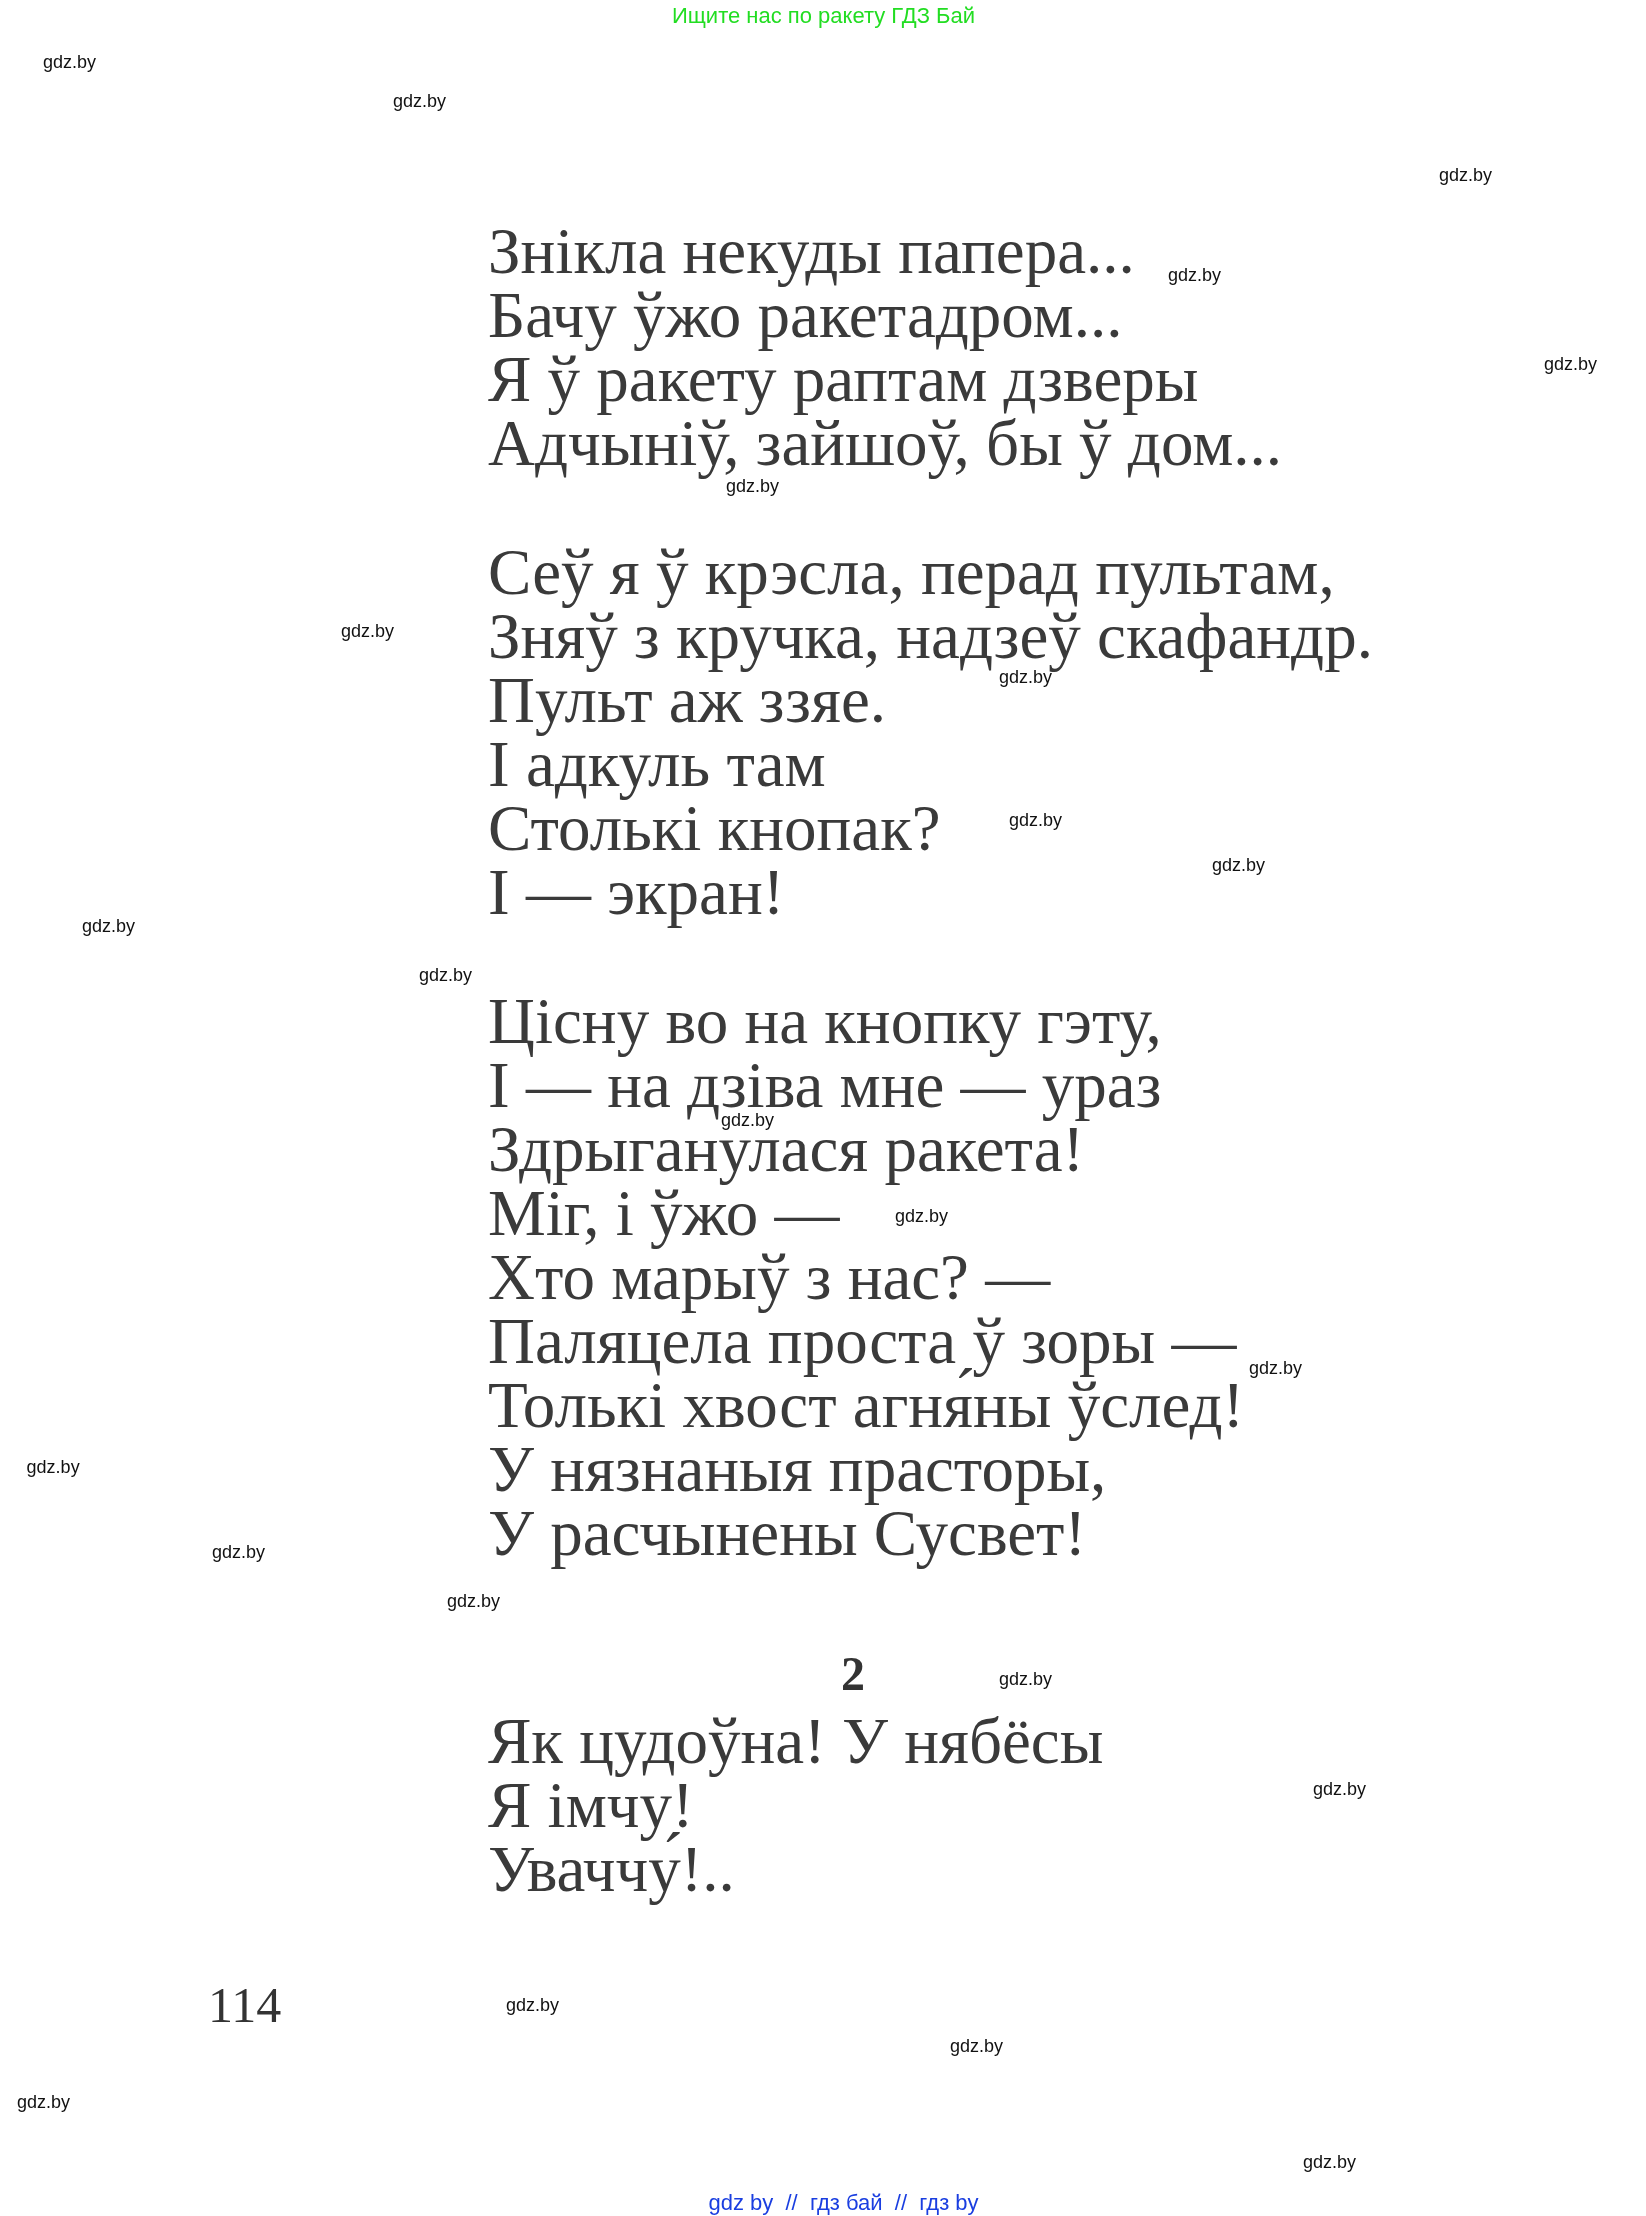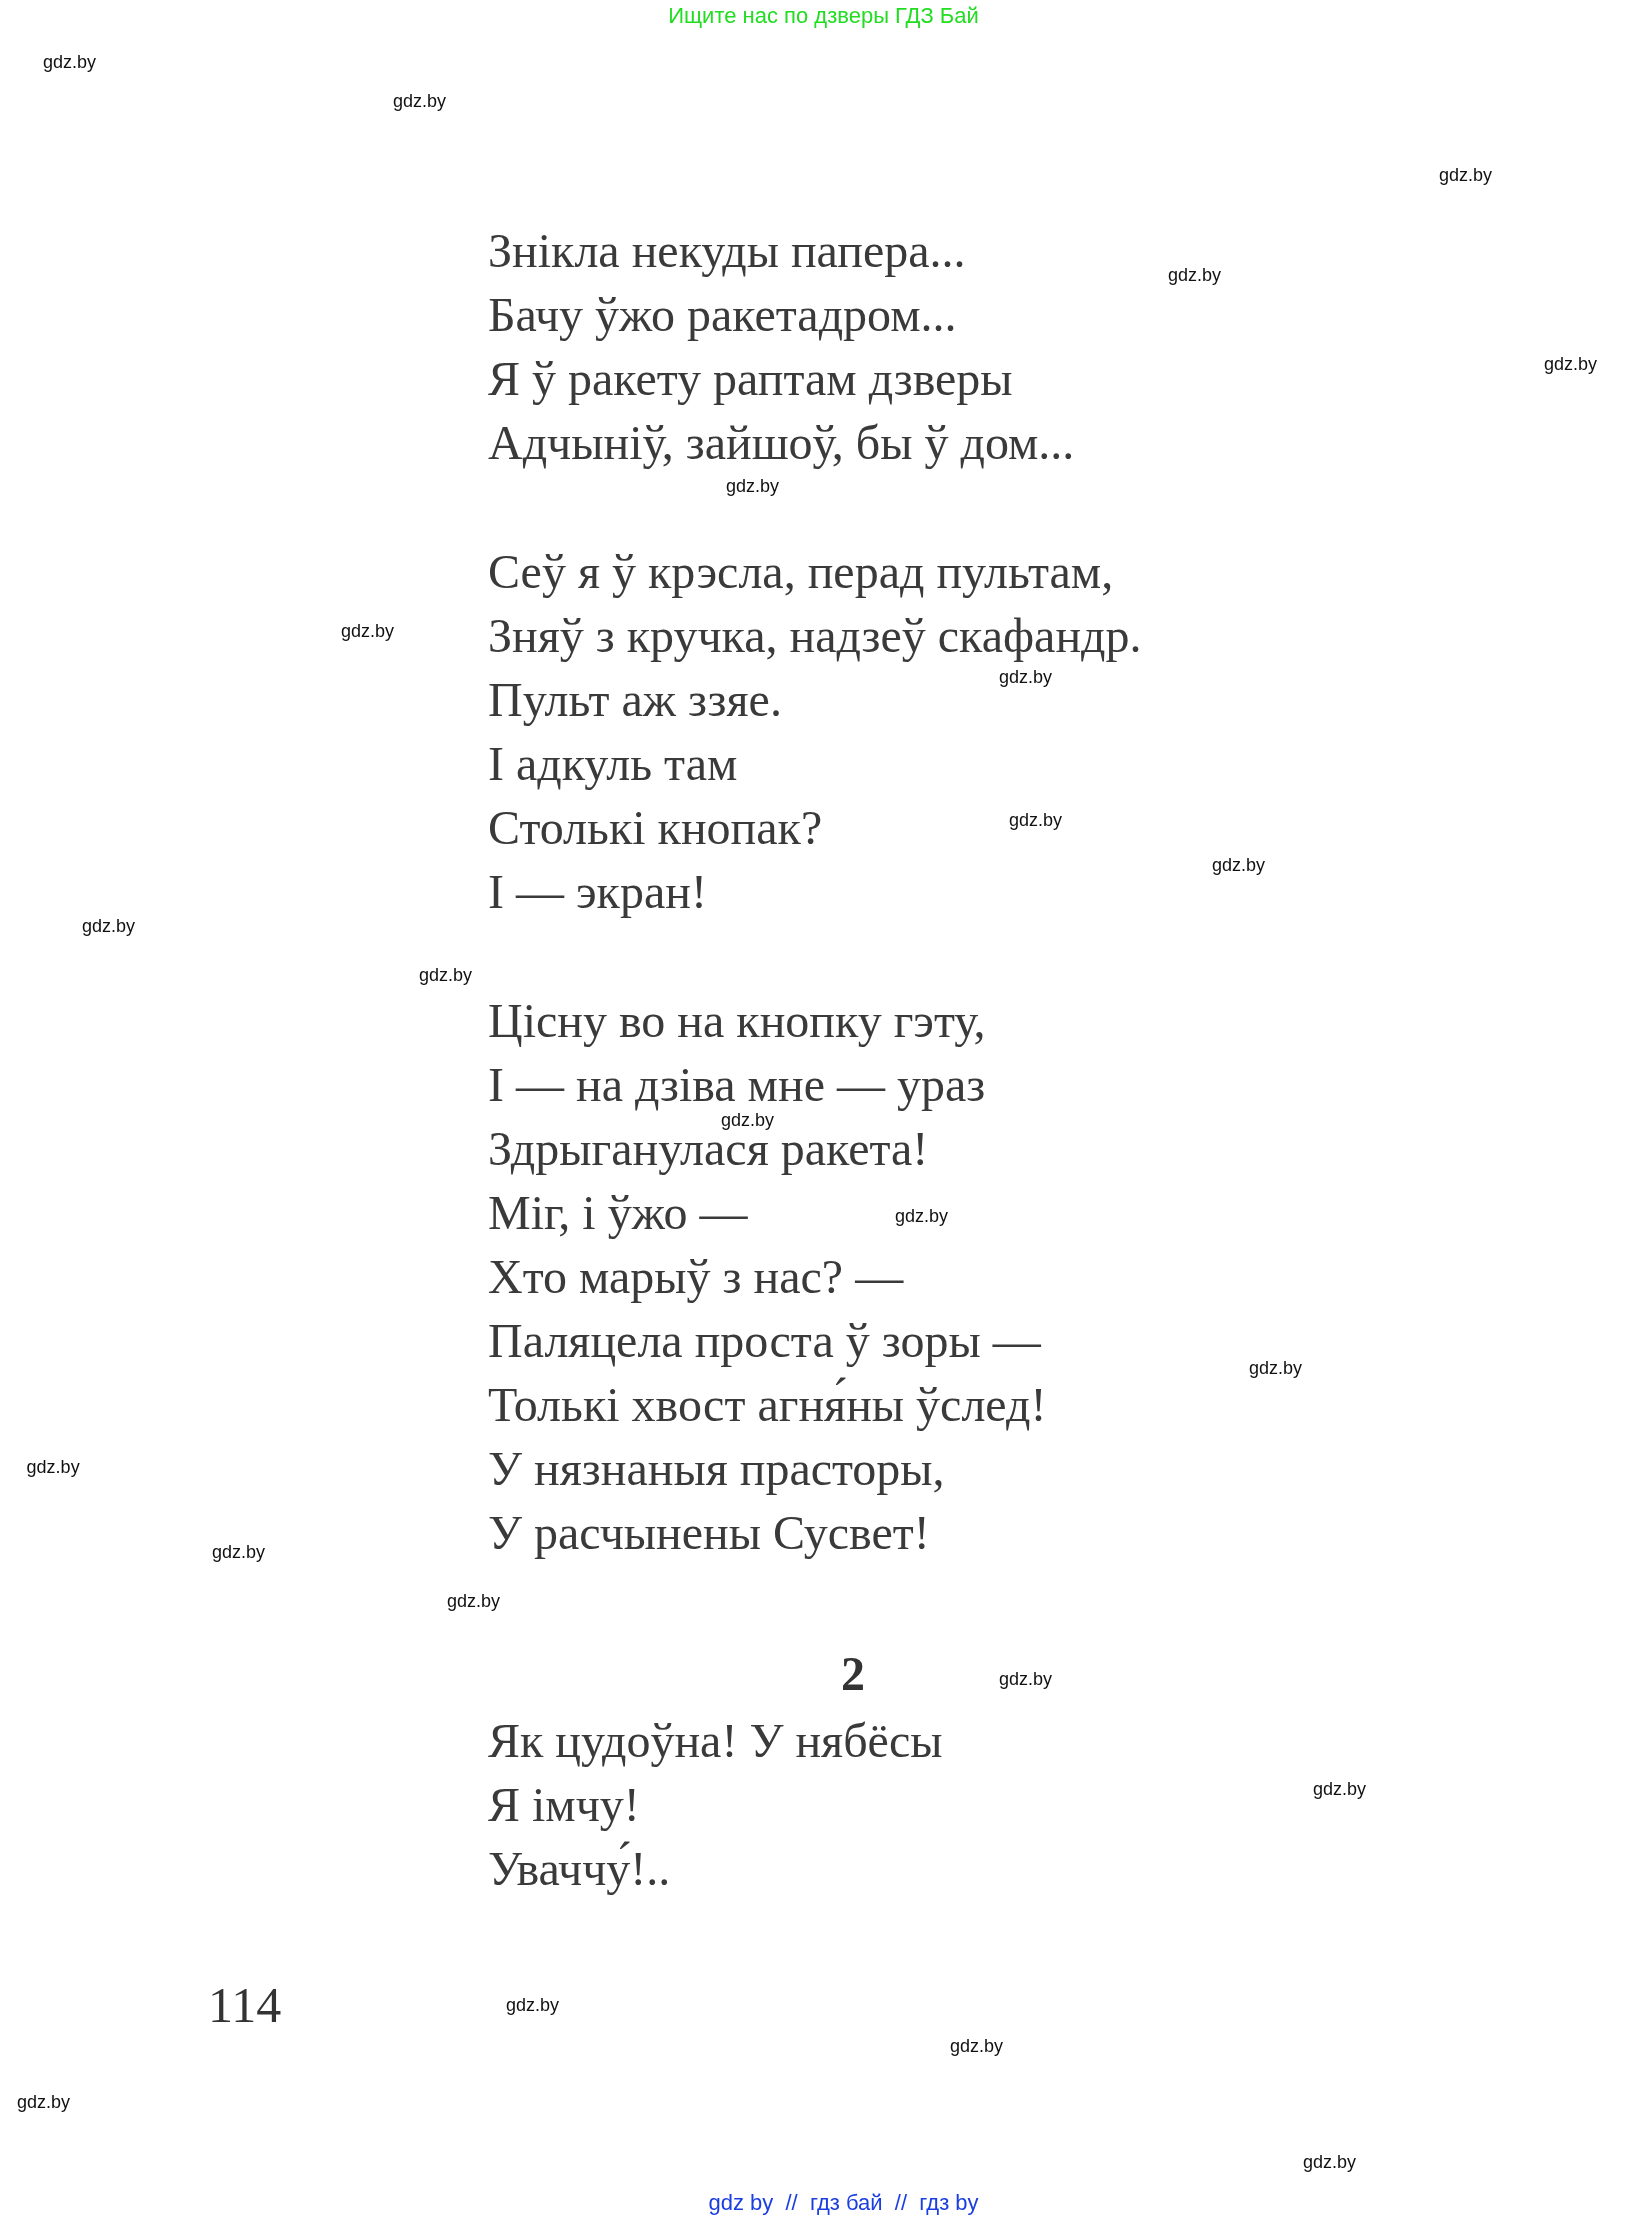--- a/index.html
+++ b/index.html
@@ -10,42 +10,42 @@
   .top-banner {
     position: absolute; left: 0; top: 3.2px; width: 1647px; text-align: center;
     font-family: "Liberation Sans", sans-serif; font-size: 22px; color: #22dd22;
   }
   .wm {
     position: absolute; font-family: "Liberation Sans", sans-serif;
     font-size: 18px; color: #111111; white-space: nowrap; line-height: 1;
   }
   .poem {
     position: absolute; left: 488px; font-family: "Liberation Serif", "DejaVu Serif", serif;
-    font-size: 48px; color: #3a3a3a; line-height: 64px; white-space: nowrap;
+    font-size: 65px; color: #3a3a3a; line-height: 64px; white-space: nowrap;
   }
   .poem div { height: 64px; }
   .section-num {
     position: absolute; left: 841px; top: 1646px; font-family: "Liberation Serif", serif;
     font-size: 48px; font-weight: bold; color: #333333;
   }
   .page-num {
     position: absolute; left: 208px; top: 1976px; font-family: "Liberation Serif", serif;
     font-size: 50px; color: #333333;
   }
   .footer-links {
     position: absolute; left: 0; top: 2190px; width: 1647px; text-align: center;
     font-family: "Liberation Sans", sans-serif; font-size: 22px; color: #1a3ee0;
     white-space: pre;
     padding-left: 20px;
   }
 </style>
 </head>
 <body>
 
-<div class="top-banner">Ищите нас по дзверы ГДЗ Бай</div>
+<div class="top-banner">Ищите нас по ракету ГДЗ Бай</div>
 
 <span class="wm" style="left:43px;top:53px">gdz.by</span>
 <span class="wm" style="left:393px;top:92px">gdz.by</span>
 <span class="wm" style="left:1439px;top:166px">gdz.by</span>
 <span class="wm" style="left:1168px;top:266px">gdz.by</span>
 <span class="wm" style="left:1544px;top:355px">gdz.by</span>
 <span class="wm" style="left:726px;top:477px">gdz.by</span>
 <span class="wm" style="left:341px;top:622px">gdz.by</span>
 <span class="wm" style="left:999px;top:668px">gdz.by</span>
 <span class="wm" style="left:1009px;top:811px">gdz.by</span>

